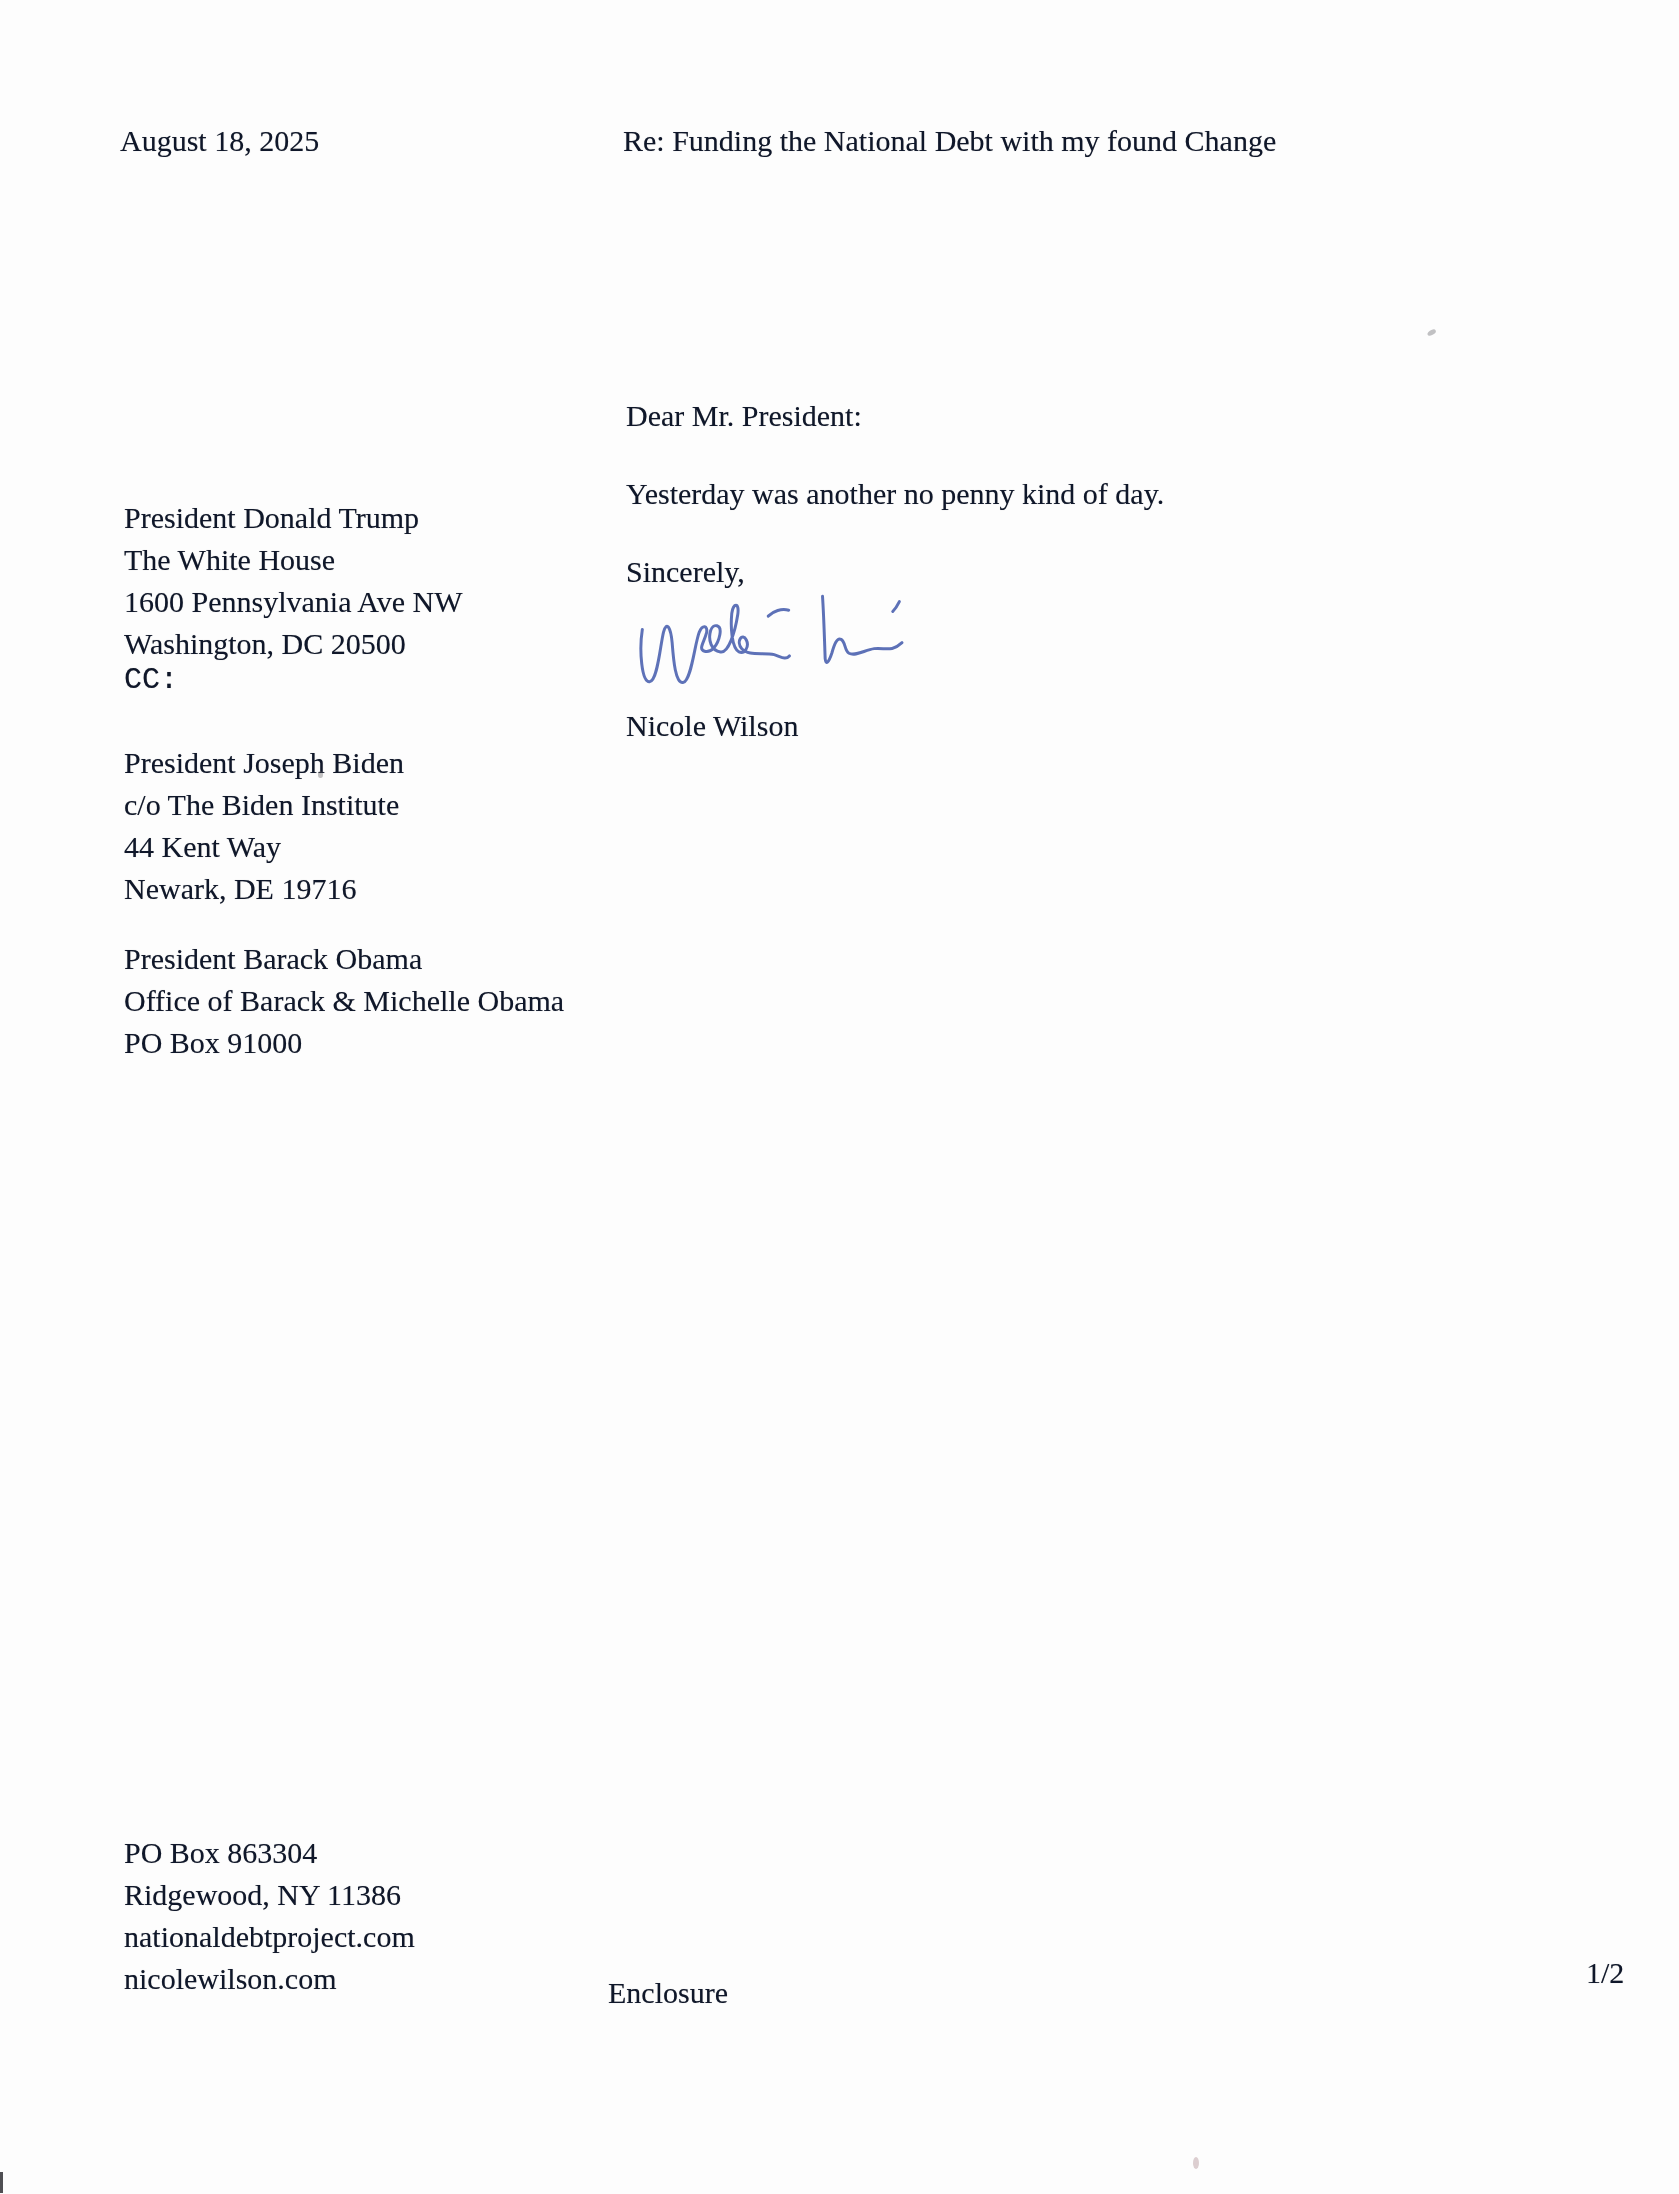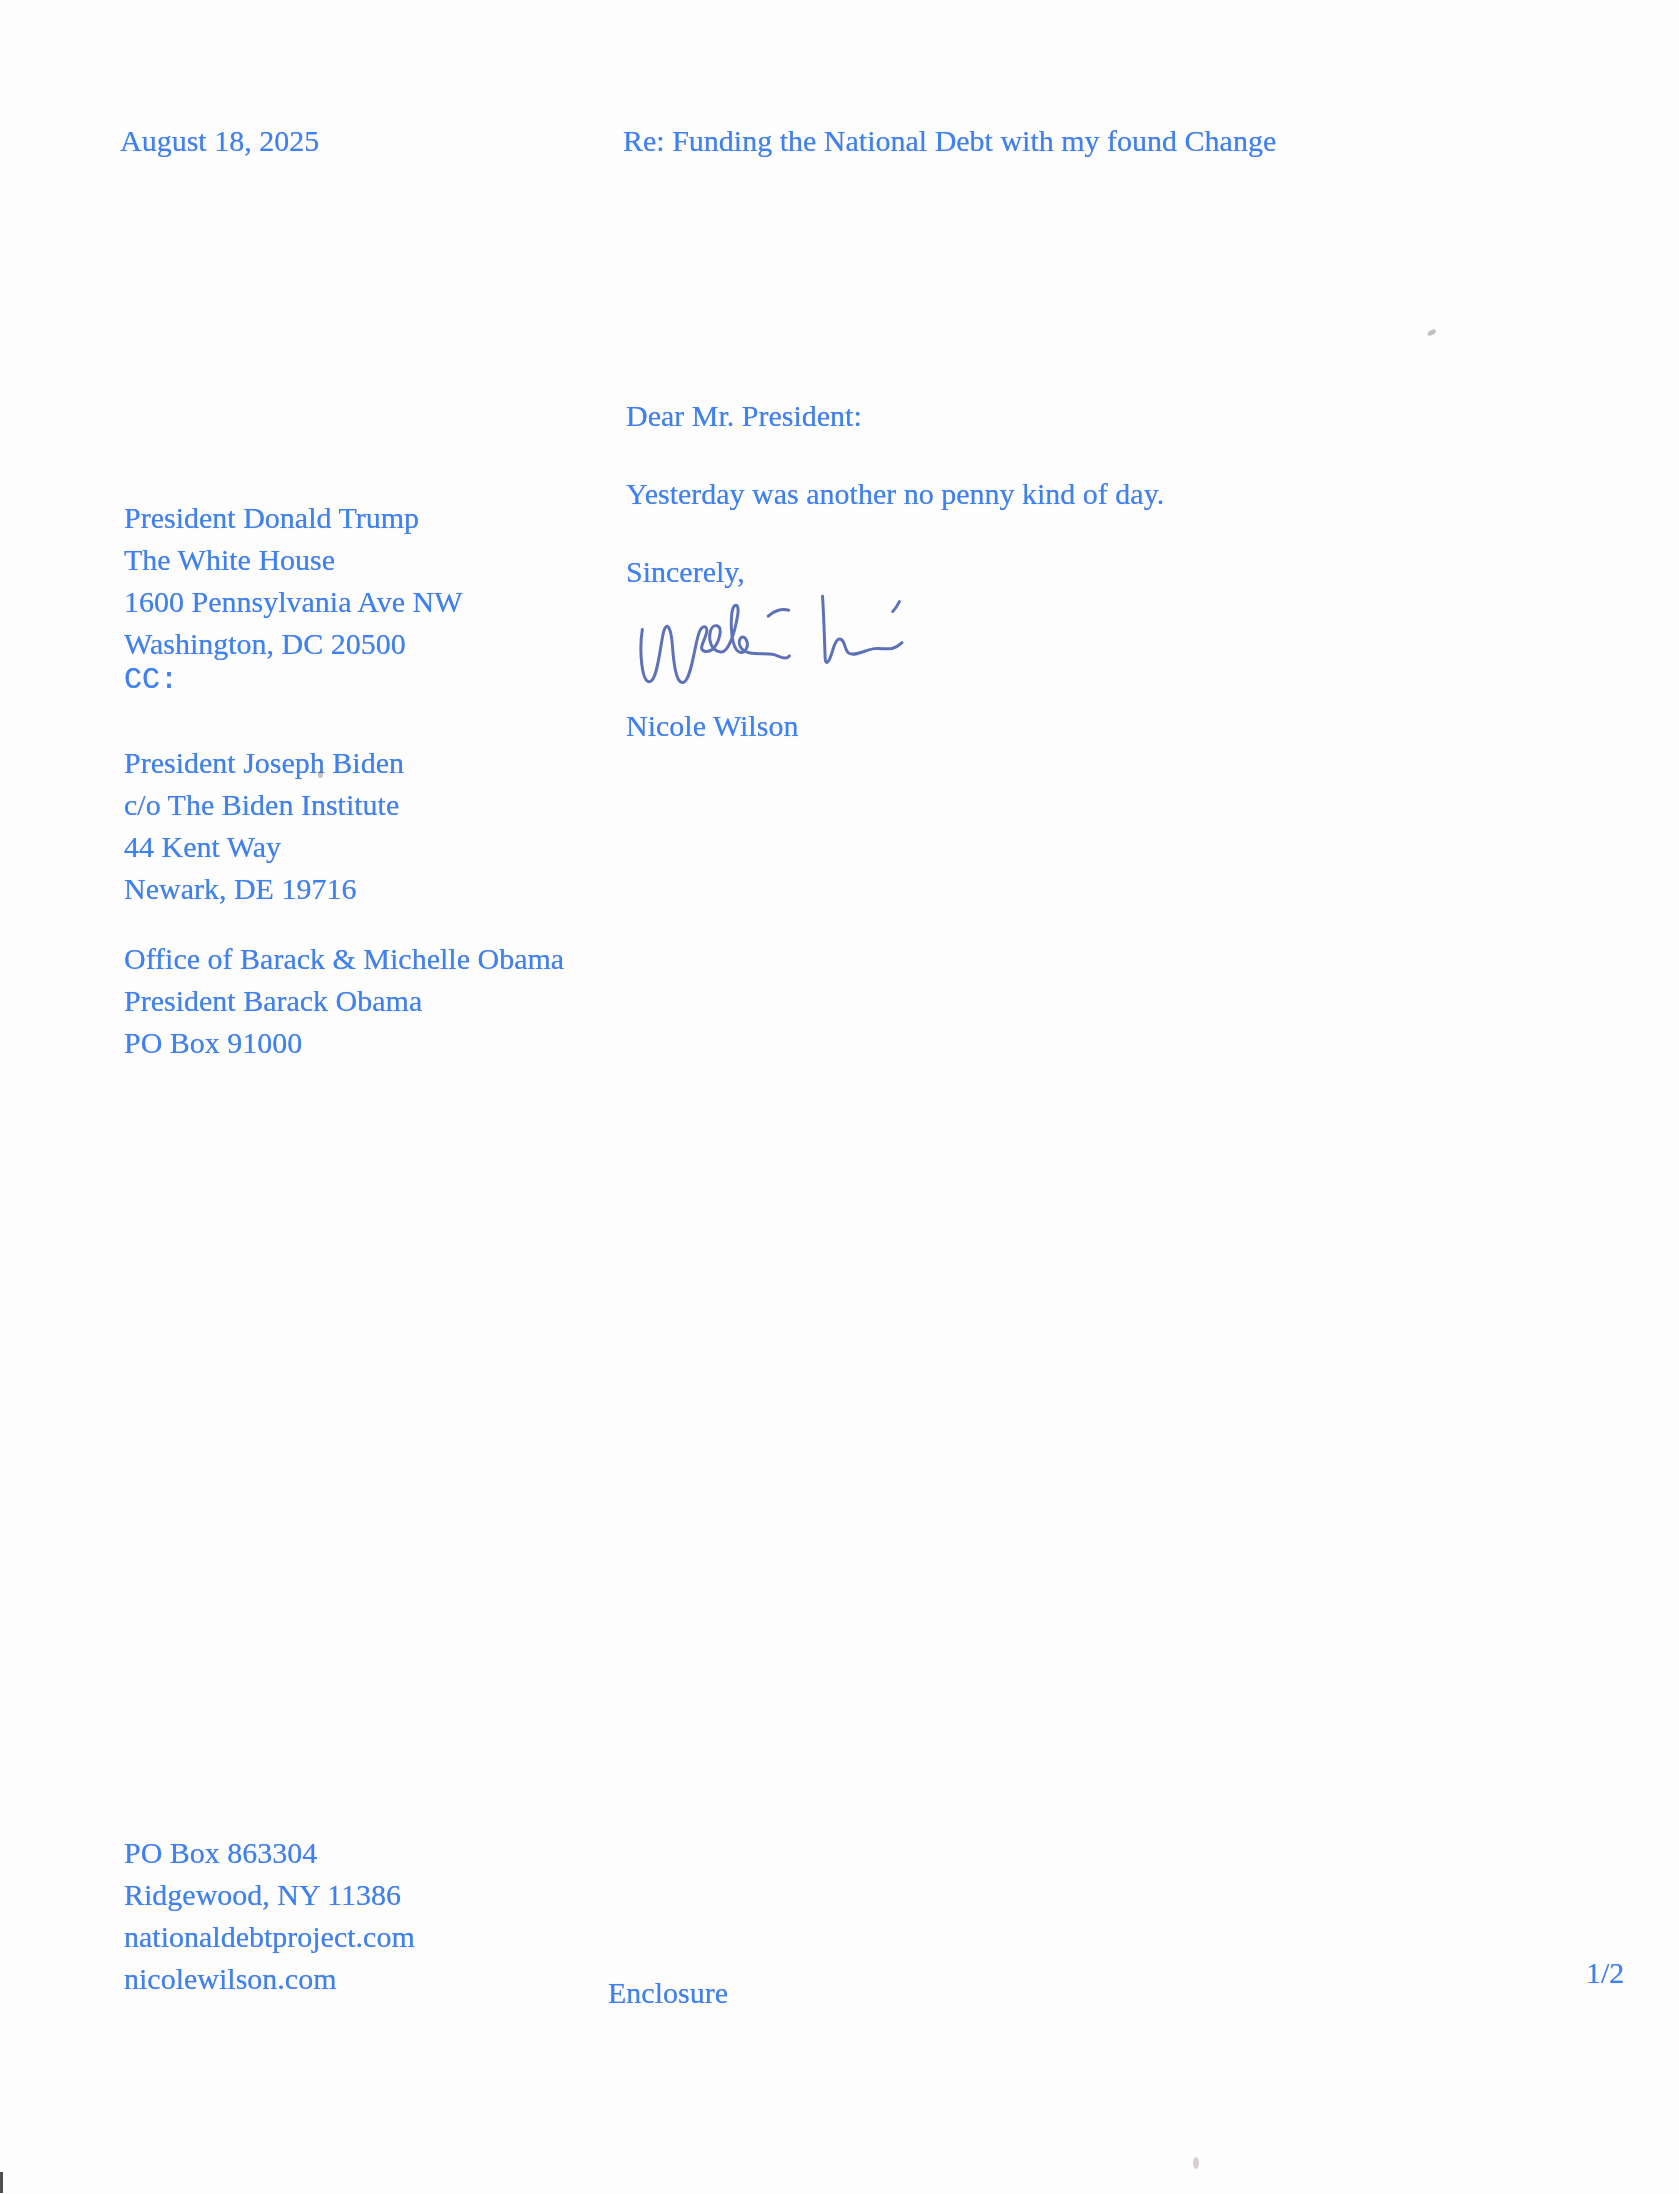--- a/index.html
+++ b/index.html
@@ -7,21 +7,21 @@
     padding: 0;
     background: #e8e8e8;
   }
   .page {
     position: relative;
     width: 1680px;
     height: 2194px;
     background: #fdfdfd;
     overflow: hidden;
     font-family: "Liberation Serif", "DejaVu Serif", serif;
-    color: #3b82f6;
+    color: #0f172a;
     font-size: 30px;
     text-shadow: 0 0 0.7px rgba(40,40,40,0.45);
   }
   .abs { position: absolute; }
   .addr div { line-height: 42px; white-space: nowrap; }
   .single { line-height: 1.1; white-space: nowrap; }
   .sig-svg { overflow: visible; }
   .speck { position: absolute; border-radius: 50%; }
 </style>
 </head>
@@ -42,22 +42,22 @@
   <div class="abs single" style="left:124px; top:664px;font-family:Liberation Mono, monospace;">CC:</div>
 
   <div class="abs addr" style="left:124px; top:742px;">
     <div>President Joseph Biden</div>
     <div>c/o The Biden Institute</div>
     <div>44 Kent Way</div>
     <div>Newark, DE 19716</div>
   </div>
 
   <div class="abs addr" style="left:124px; top:938px;">
+    <div>President Barack Obama</div>
     <div>Office of Barack &amp; Michelle Obama</div>
-    <div>President Barack Obama</div>
     <div>PO Box 91000</div>
   </div>
 
   <div class="abs single" style="left:626px; top:399px;">Dear Mr. President:</div>
   <div class="abs single" style="left:626px; top:477px;text-align:right;">Yesterday was another no penny kind of day.</div>
   <div class="abs single" style="left:626px; top:555px;text-align:center;">Sincerely,</div>
 
   <svg class="abs sig-svg" style="left:638px; top:591px;" width="269" height="106" viewBox="0 0 405 160">
     <g fill="none" stroke="#5066b2" stroke-width="4.5" stroke-linecap="round" stroke-linejoin="round" opacity="0.92">
       <path d="

